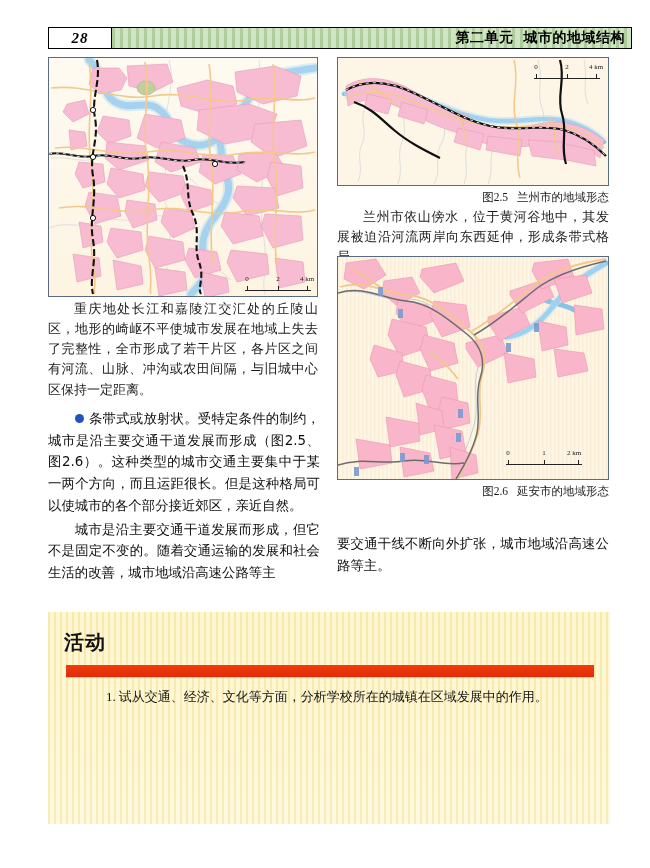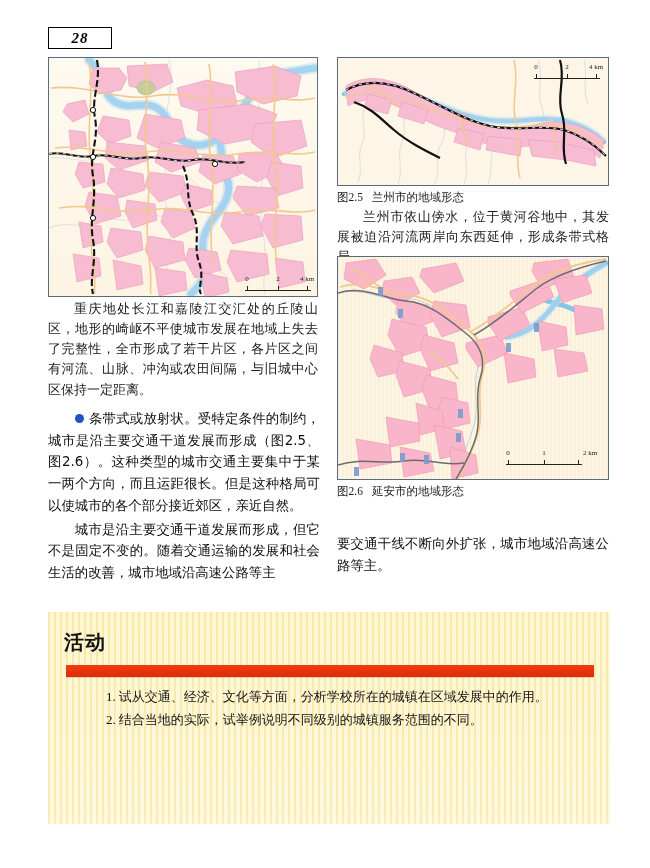--- a/index.html
+++ b/index.html
@@ -90,21 +90,21 @@
     position: absolute; bottom: 0; width: 1px; height: 4px; background: #222;
   }
   .scalebar .labels {
     position: relative; height: 9px;
   }
   .scalebar .labels span {
     position: absolute; bottom: 0; transform: translateX(-50%);
   }
 
   .fig-caption {
-    text-align: left;
+    text-align: right;
     font-size: 11.5px;
     margin-top: 4px;
     color: #1a1a1a;
     font-family: "Liberation Serif", "DejaVu Serif", serif;
   }
   .fig-caption .cap-gap { display:inline-block; width: 9px; }
   .fig-note {
     font-size: 13px;
     line-height: 1.55;
     text-align: justify;
@@ -173,20 +173,23 @@
   }
   .activity-item { white-space: nowrap; }
   .activity-item .num { margin-right: 3px; }
 </style>
 </head>
 <body>
 
 <div class="header">
   <div class="page-num-box">
     <span class="page-num">28</span>
+  </div>
+  <div class="header-band">
+    <span class="header-title"><span>第二单元</span><span class="gap"></span><span>城市的地域结构</span></span>
   </div>
 </div>
 
 <div class="figure" style="left:48px; top:57px; width:270px;">
   <div class="map-frame" style="width:268px; height:238px;">
     <div class="map-canvas">
       <svg viewBox="0 0 268 238" preserveAspectRatio="none">
         <defs>
           <linearGradient id="bg1" x1="0" y1="0" x2="0" y2="1">
             <stop offset="0" stop-color="#fefaf0"></stop>
@@ -442,21 +445,21 @@
           <rect x="168" y="86" width="5" height="9"></rect>
           <rect x="60" y="52" width="5" height="9"></rect>
           <rect x="40" y="30" width="5" height="9"></rect>
         </g>
       </svg>
     </div>
     <div class="scalebar" style="right:26px; bottom:14px; width:76px;">
       <div class="labels">
         <span style="left:2px">0</span>
         <span style="left:38px">1</span>
-        <span style="left:84px">2 km</span>
+        <span style="left:68px">2 km</span>
       </div>
       <div class="ticks">
           <i style="left:2px"></i>
           <i style="left:38px"></i>
           <i style="left:72px"></i>
         </div>
     </div>
   </div>
   <div class="fig-caption">
     <span>图2.6</span><span class="cap-gap"></span><span>延安市的地域形态</span>
@@ -472,17 +475,14 @@
   <p>要交通干线不断向外扩张，城市地域沿高速公路等主。</p>
 </div>
 
 <div class="activity">
   <div class="activity-title">活动</div>
   <div class="activity-rule"></div>
   <div class="activity-list">
     <div class="activity-item">
       <span class="num">1.</span><span>试从交通、经济、文化等方面，分析学校所在的城镇在区域发展中的作用。</span>
     </div>
-    <div class="activity-item">
-      <span class="num">2.</span><span>结合当地的实际，试举例说明不同级别的城镇服务范围的不同。</span>
-    </div>
   </div>
 </div>
 
 </body></html>

